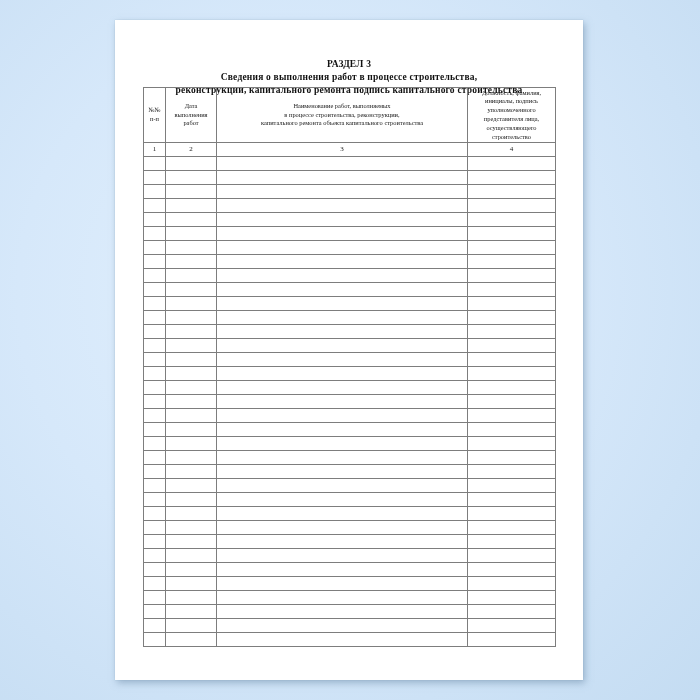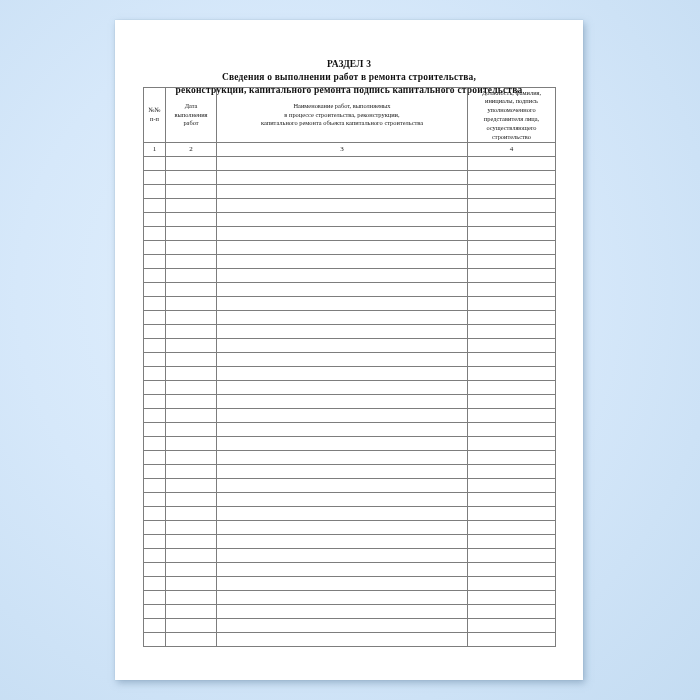--- a/index.html
+++ b/index.html
@@ -58,21 +58,21 @@
   .col-works { width: 251px; }
   .col-official { width: 88px; }
 </style>
 </head>
 <body>
 
 <div class="sheet">
 
   <div class="title-block">
     <div>РАЗДЕЛ 3</div>
-    <div>Сведения о выполнении работ в ремонта строительства,</div>
+    <div>Сведения о выполнения работ в процессе строительства,</div>
     <div>реконструкции, капитального ремонта подпись капитального строительства</div>
   </div>
 
   <table class="works-table">
     <colgroup>
       <col class="col-num">
       <col class="col-date">
       <col class="col-works">
       <col class="col-official">
     </colgroup>

